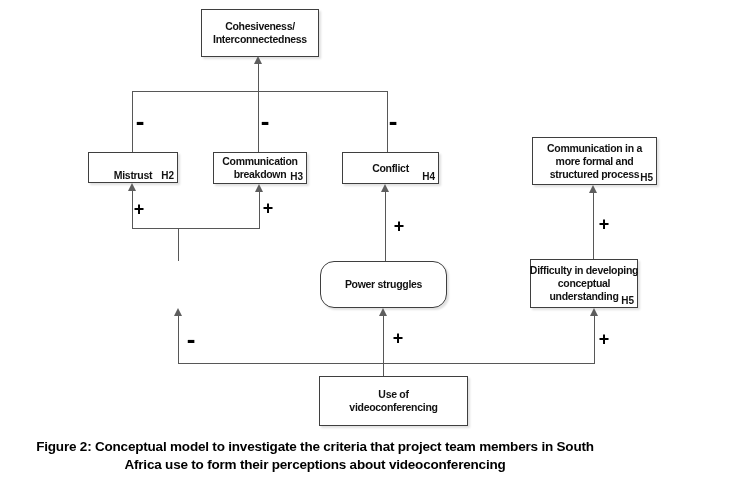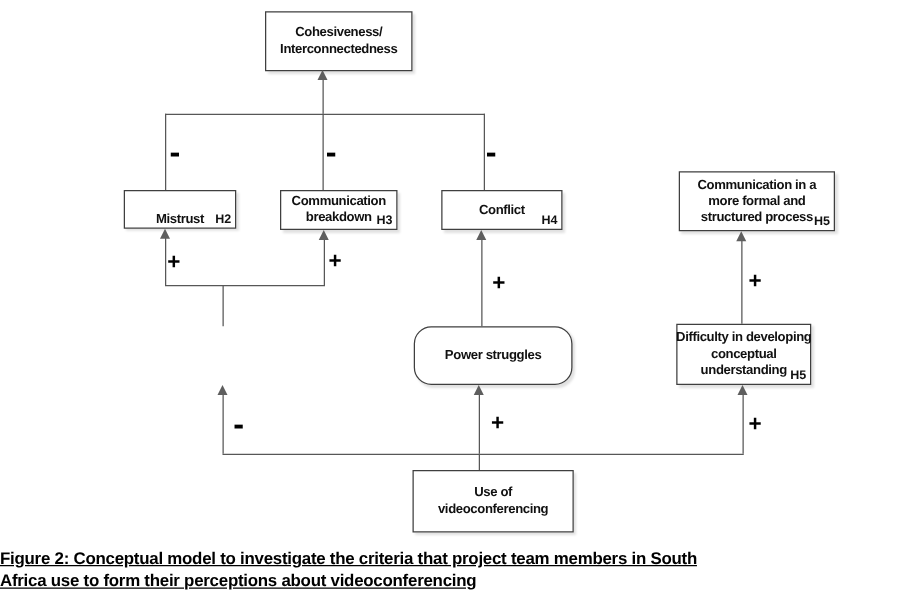--- a/index.html
+++ b/index.html
@@ -6,50 +6,50 @@
   #stage{
     position:relative;width:730px;height:484px;background:#ffffff;
     font-family:"Liberation Sans","DejaVu Sans",sans-serif;overflow:hidden;
   }
   
   .box{
     position:absolute;box-sizing:border-box;background:#fff;
     border:1px solid #3f3f3f;box-shadow:2px 2px 2px rgba(0,0,0,0.12);
     display:flex;flex-direction:column;align-items:center;justify-content:center;
     text-align:center;font-weight:bold;font-size:10.5px;line-height:13px;
-    letter-spacing:-0.3px;color:#111;white-space:nowrap;margin-left:11px;
+    letter-spacing:-0.3px;color:#111;white-space:nowrap;
   }
   .box .tag{position:absolute;right:3px;bottom:0px;font-size:10px;letter-spacing:0;}
   #box-cohesiveness{left:201px;top:9px;width:118px;height:48px;}
   #box-mistrust{left:88px;top:152px;width:90px;height:31px;justify-content:flex-end;}
   #box-breakdown{left:213px;top:152px;width:94px;height:32px;}
   #box-conflict{left:342px;top:152px;width:97px;height:32px;}
   #box-reinforcement{left:532px;top:137px;width:125px;height:48px;}
   #box-frequency{left:114px;top:261px;width:128px;height:47px;}
   #box-power{left:320px;top:261px;width:127px;height:47px;border-radius:14px;}
   #box-difficulty{left:530px;top:259px;width:108px;height:49px;}
-  #box-use{left:319px;top:376px;width:129px;height:50px;}
+  #box-use{left:319px;top:376px;width:149px;height:50px;}
   
   .vl,.hl{position:absolute;background:#575757;}
   .vl{width:1px;}
   .hl{height:1px;}
   
   .arr{
     position:absolute;width:0;height:0;
     border-left:4px solid transparent;border-right:4px solid transparent;
     border-bottom:8px solid #5e5e5e;
   }
   
   .sign{position:absolute;transform:translate(-50%,-50%);font-weight:bold;color:#000;line-height:1;}
   .plus{font-size:18px;}
   .minus{font-size:26px;}
   
   #caption{
-    position:absolute;left:0;top:438px;width:630px;text-align:left;
-    font-weight:bold;font-size:13.5px;line-height:18px;color:#000;letter-spacing:-0.2px;text-decoration:underline;
+    position:absolute;left:0;top:438px;width:630px;text-align:center;
+    font-weight:bold;font-size:13.5px;line-height:18px;color:#000;letter-spacing:-0.2px;
   }
 </style>
 </head>
 <body>
 
 <div id="stage">
 
   <div class="box" id="box-cohesiveness">
     <span>Cohesiveness/</span>
     <span>Interconnectedness</span>

